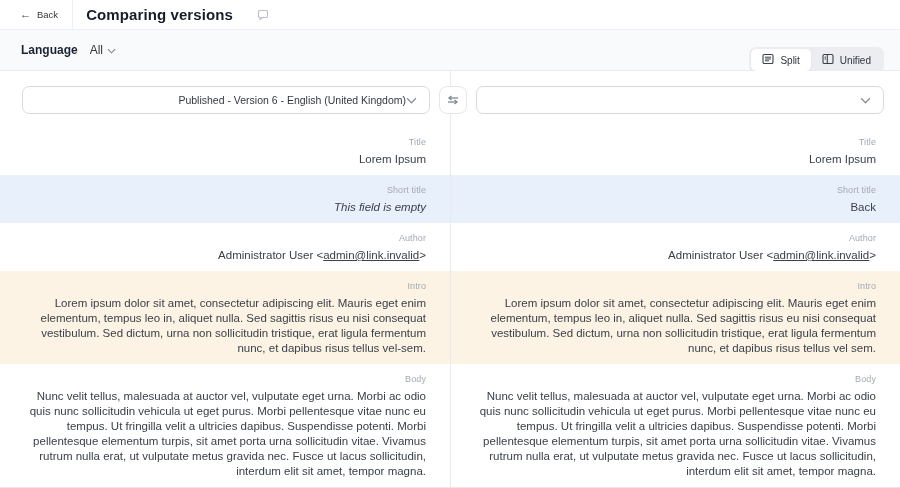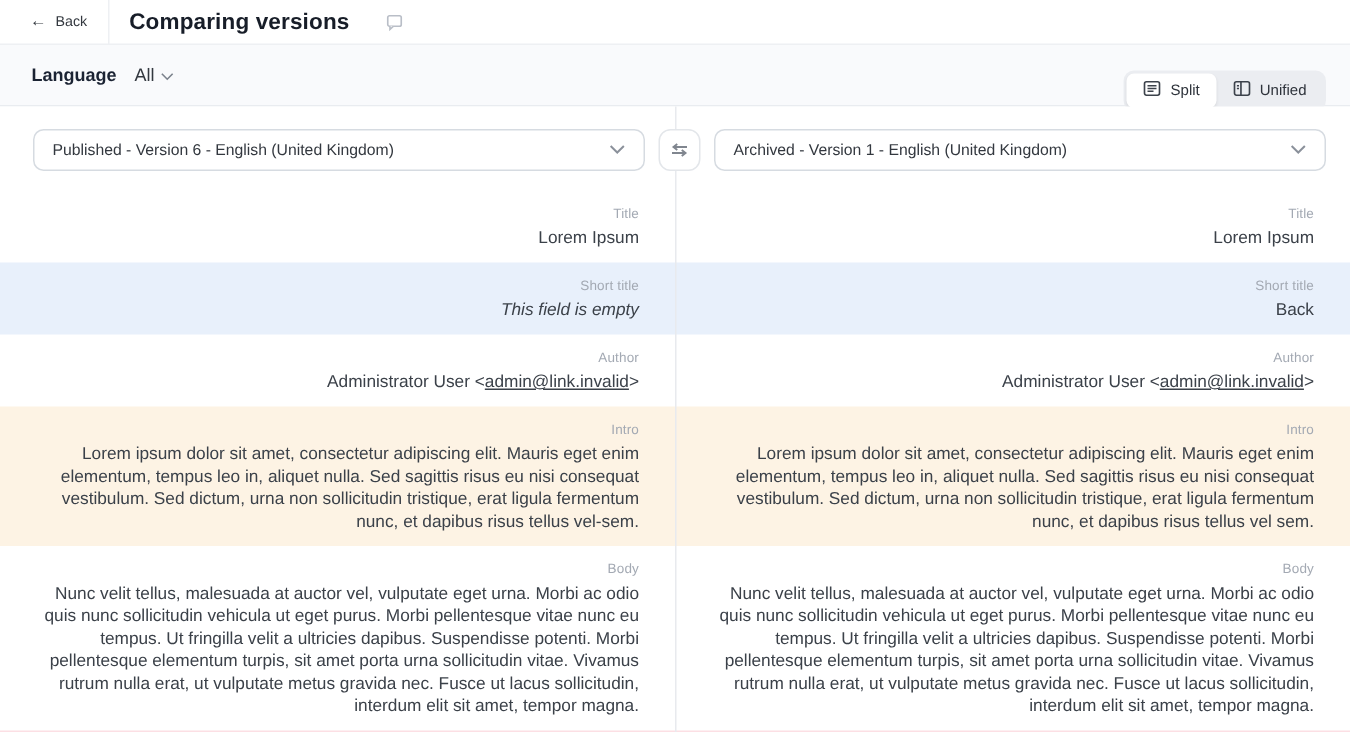--- a/index.html
+++ b/index.html
@@ -93,21 +93,21 @@
     display: flex;
     align-items: center;
     padding: 15px 16px 13px 22px;
     gap: 9px;
     z-index: 2;
   }
   .version-select {
     flex: 1;
     display: flex;
     align-items: center;
-    justify-content: space-between;
+    justify-content: flex-end;
     height: 28px;
     background: #ffffff;
     border: 1px solid #d6dbe1;
     border-radius: 7px;
     padding: 0 12px;
     font-family: inherit;
     font-size: 10.5px;
     color: #33383f;
     cursor: pointer;
   }
@@ -217,21 +217,20 @@
     </button>
     <button class="swap-btn">
       <svg width="14" height="12" viewBox="0 0 14 12" fill="none">
         <path d="M12 4 H4" stroke="#80868f" stroke-width="1.3"></path>
         <path d="M5.5 2 L3 4 L5.5 6" stroke="#80868f" stroke-width="1.3" fill="none"></path>
         <path d="M2 8 H10" stroke="#80868f" stroke-width="1.3"></path>
         <path d="M8.5 6 L11 8 L8.5 10" stroke="#80868f" stroke-width="1.3" fill="none"></path>
       </svg>
     </button>
     <button class="version-select">
-      <span>Archived - Version 1 - English (United Kingdom)</span>
       <span>
         <svg width="11" height="7" viewBox="0 0 10 6" fill="none">
           <path d="M1 1 L5 5 L9 1" stroke="#8b919b" stroke-width="1.2" fill="none"></path>
         </svg>
       </span>
     </button>
   </div>
 
   <div class="field-row" data-highlight="none">
     <div class="cell">

